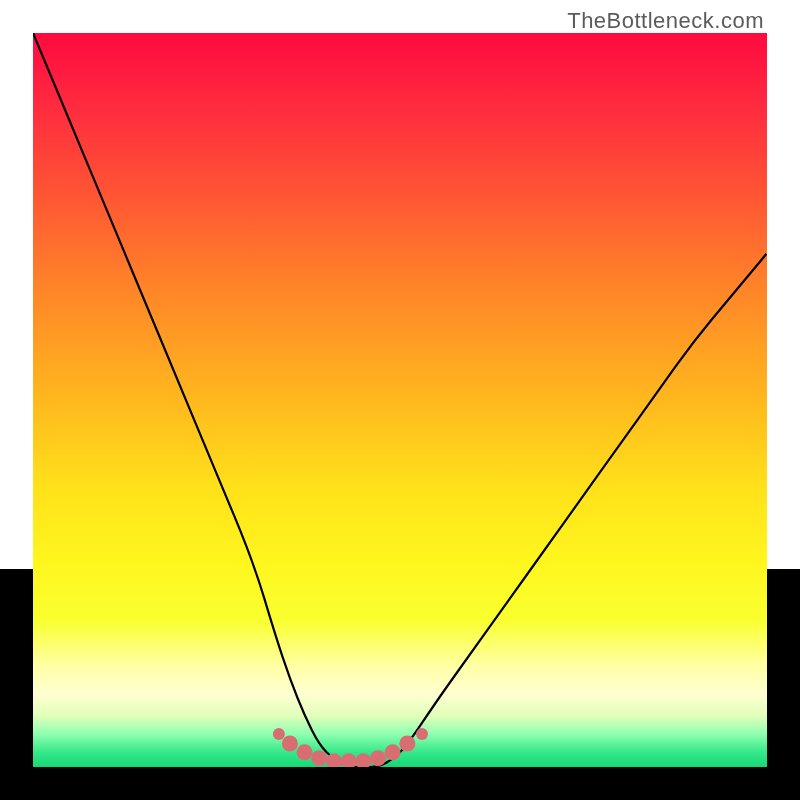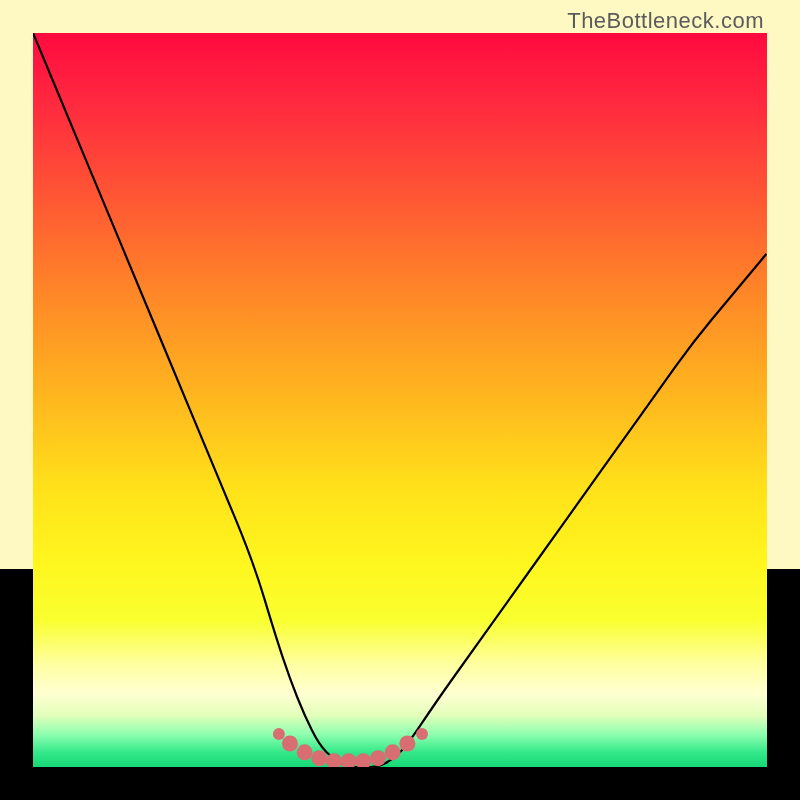--- a/index.html
+++ b/index.html
@@ -8,21 +8,21 @@
     width: 800px;
     height: 800px;
     overflow: hidden;
     background: #000;
     font-family: Arial, Helvetica, sans-serif;
   }
   .frame {
     position: relative;
     width: 800px;
     height: 569px;
-    background: #fef9c3;
+    background: #ffffff;
     text-decoration: underline;
   }
   .plot-area {
     position: absolute;
     left: 33px;
     top: 33px;
     width: 734px;
     height: 734px;
     overflow: hidden;
   }

